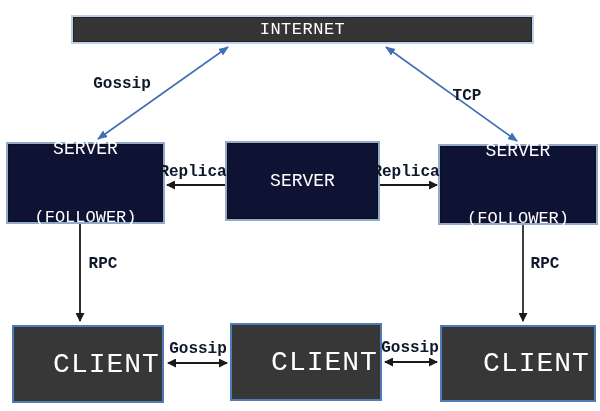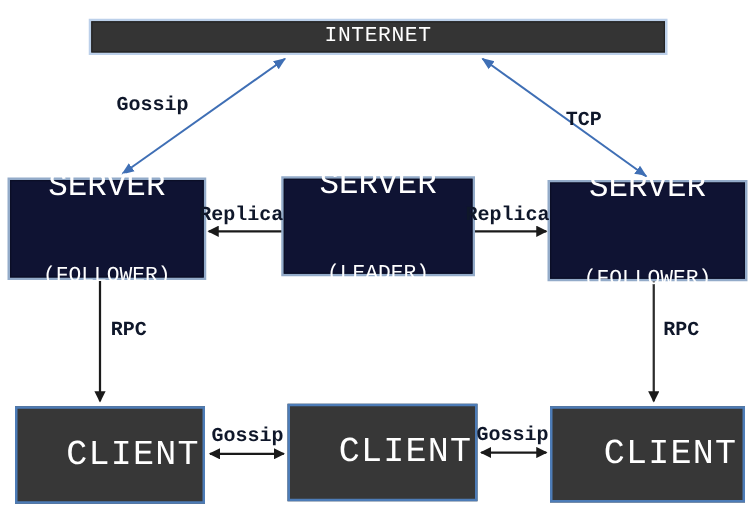--- a/index.html
+++ b/index.html
@@ -14,21 +14,21 @@
   }
   .internet-bar{
     left:73px;top:17px;width:459px;height:25px;
     background:#343434;box-shadow:0 0 0 2px #bcd0ea;border:1px solid #232323;
     color:#ffffff;font-size:17px;letter-spacing:0.5px;
   }
   .server{
     background:#0f1333;border:1px solid #0b0e26;box-shadow:0 0 0 2px #93abc9;
     color:#ffffff;flex-direction:column;line-height:1.12;
   }
-  .server .title{font-size:26px;}
+  .server .title{font-size:18px;}
   .server .subtitle{font-size:17px;margin-top:48px;}
   .server-follower-left{left:8px;top:144px;width:155px;height:78px;}
   .server-leader{left:227px;top:143px;width:151px;height:76px;}
   .server-follower-right{left:440px;top:146px;width:156px;height:77px;}
   .client{
     background:#373737;border:2px solid #4d7cb7;color:#ffffff;
     font-size:28px;letter-spacing:1px;padding-left:37px;
   }
   .client-left{left:12px;top:325px;width:152px;height:78px;}
   .client-middle{left:230px;top:323px;width:152px;height:78px;}
@@ -72,21 +72,20 @@
     <span>INTERNET</span>
   </div>
 
   <div class="box server server-follower-left">
     <span class="title">SERVER</span>
     <span class="subtitle">(FOLLOWER)</span>
   </div>
 
   <div class="box server server-leader">
     <span class="title">SERVER</span>
-    <span class="subtitle">(LEADER)</span>
   </div>
 
   <div class="box server server-follower-right">
     <span class="title">SERVER</span>
     <span class="subtitle">(FOLLOWER)</span>
   </div>
 
   <div class="box client client-left">
     <span>CLIENT</span>
   </div>

